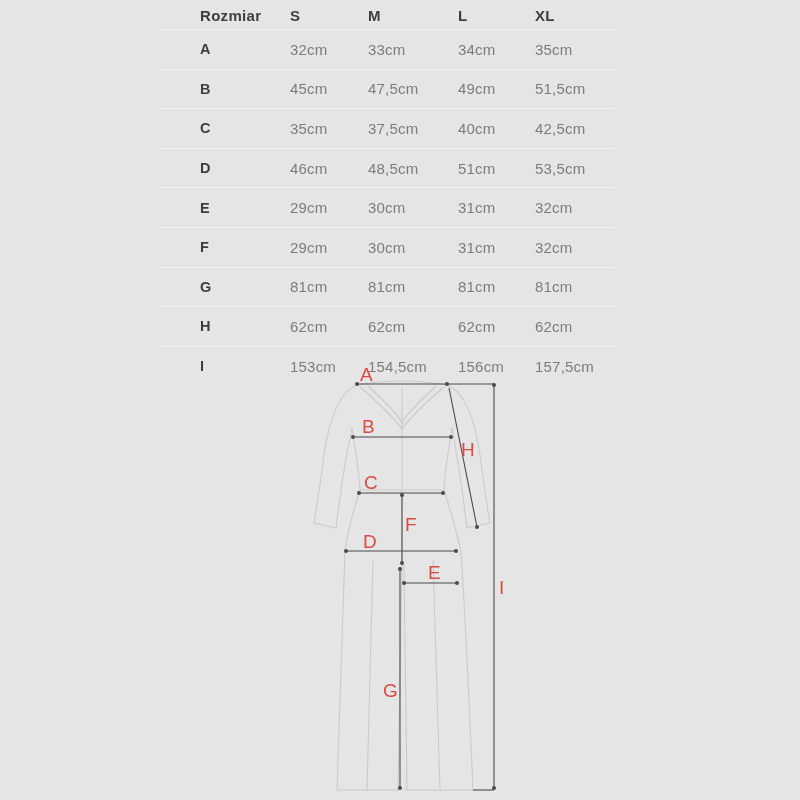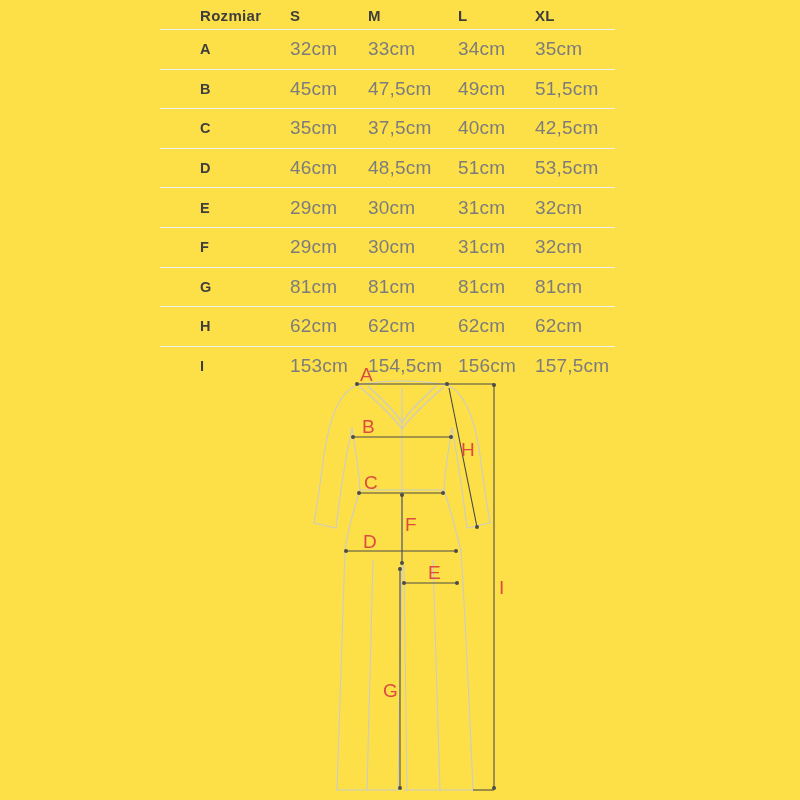--- a/index.html
+++ b/index.html
@@ -1,26 +1,26 @@
 <!DOCTYPE html>
 <html><head>
 <meta charset="utf-8">
 <style>
   html,body{margin:0;padding:0;background:#ffffff;}
-  #page{position:relative;width:800px;height:800px;background:#fde047;overflow:hidden;
+  #page{position:relative;width:800px;height:800px;background:#e5e5e5;overflow:hidden;
         font-family:"Liberation Sans",sans-serif;}
   
   .size-table{position:absolute;left:160px;top:2px;width:455px;}
   .trow{display:grid;grid-template-columns:130px 78px 90px 77px 80px;
         align-items:center;height:38.6px;border-top:1px solid #f1f1f1;}
   .trow.head{height:27px;border-top:none;}
   .cl{padding-left:40px;font-weight:bold;color:#3e3e3e;font-size:14.5px;letter-spacing:.3px;}
   .ch{font-weight:bold;color:#3e3e3e;font-size:15px;letter-spacing:.3px;}
   .ch.first{padding-left:40px;}
-  .cv{color:#7c7c7c;font-size:19px;letter-spacing:.2px;}
+  .cv{color:#7c7c7c;font-size:15px;letter-spacing:.2px;}
   
   #sketch{position:absolute;left:300px;top:360px;}
   .outline{stroke:#cbcbcb;stroke-width:1.1;fill:none;stroke-linecap:round;}
   .dim{stroke:#4b4b4b;stroke-width:1.1;fill:none;}
   .dot{fill:#4b4b4b;stroke:none;}
   .dimlab{fill:#db4b42;font-family:"Liberation Sans",sans-serif;font-size:19px;}
 </style>
 </head>
 <body>
 

